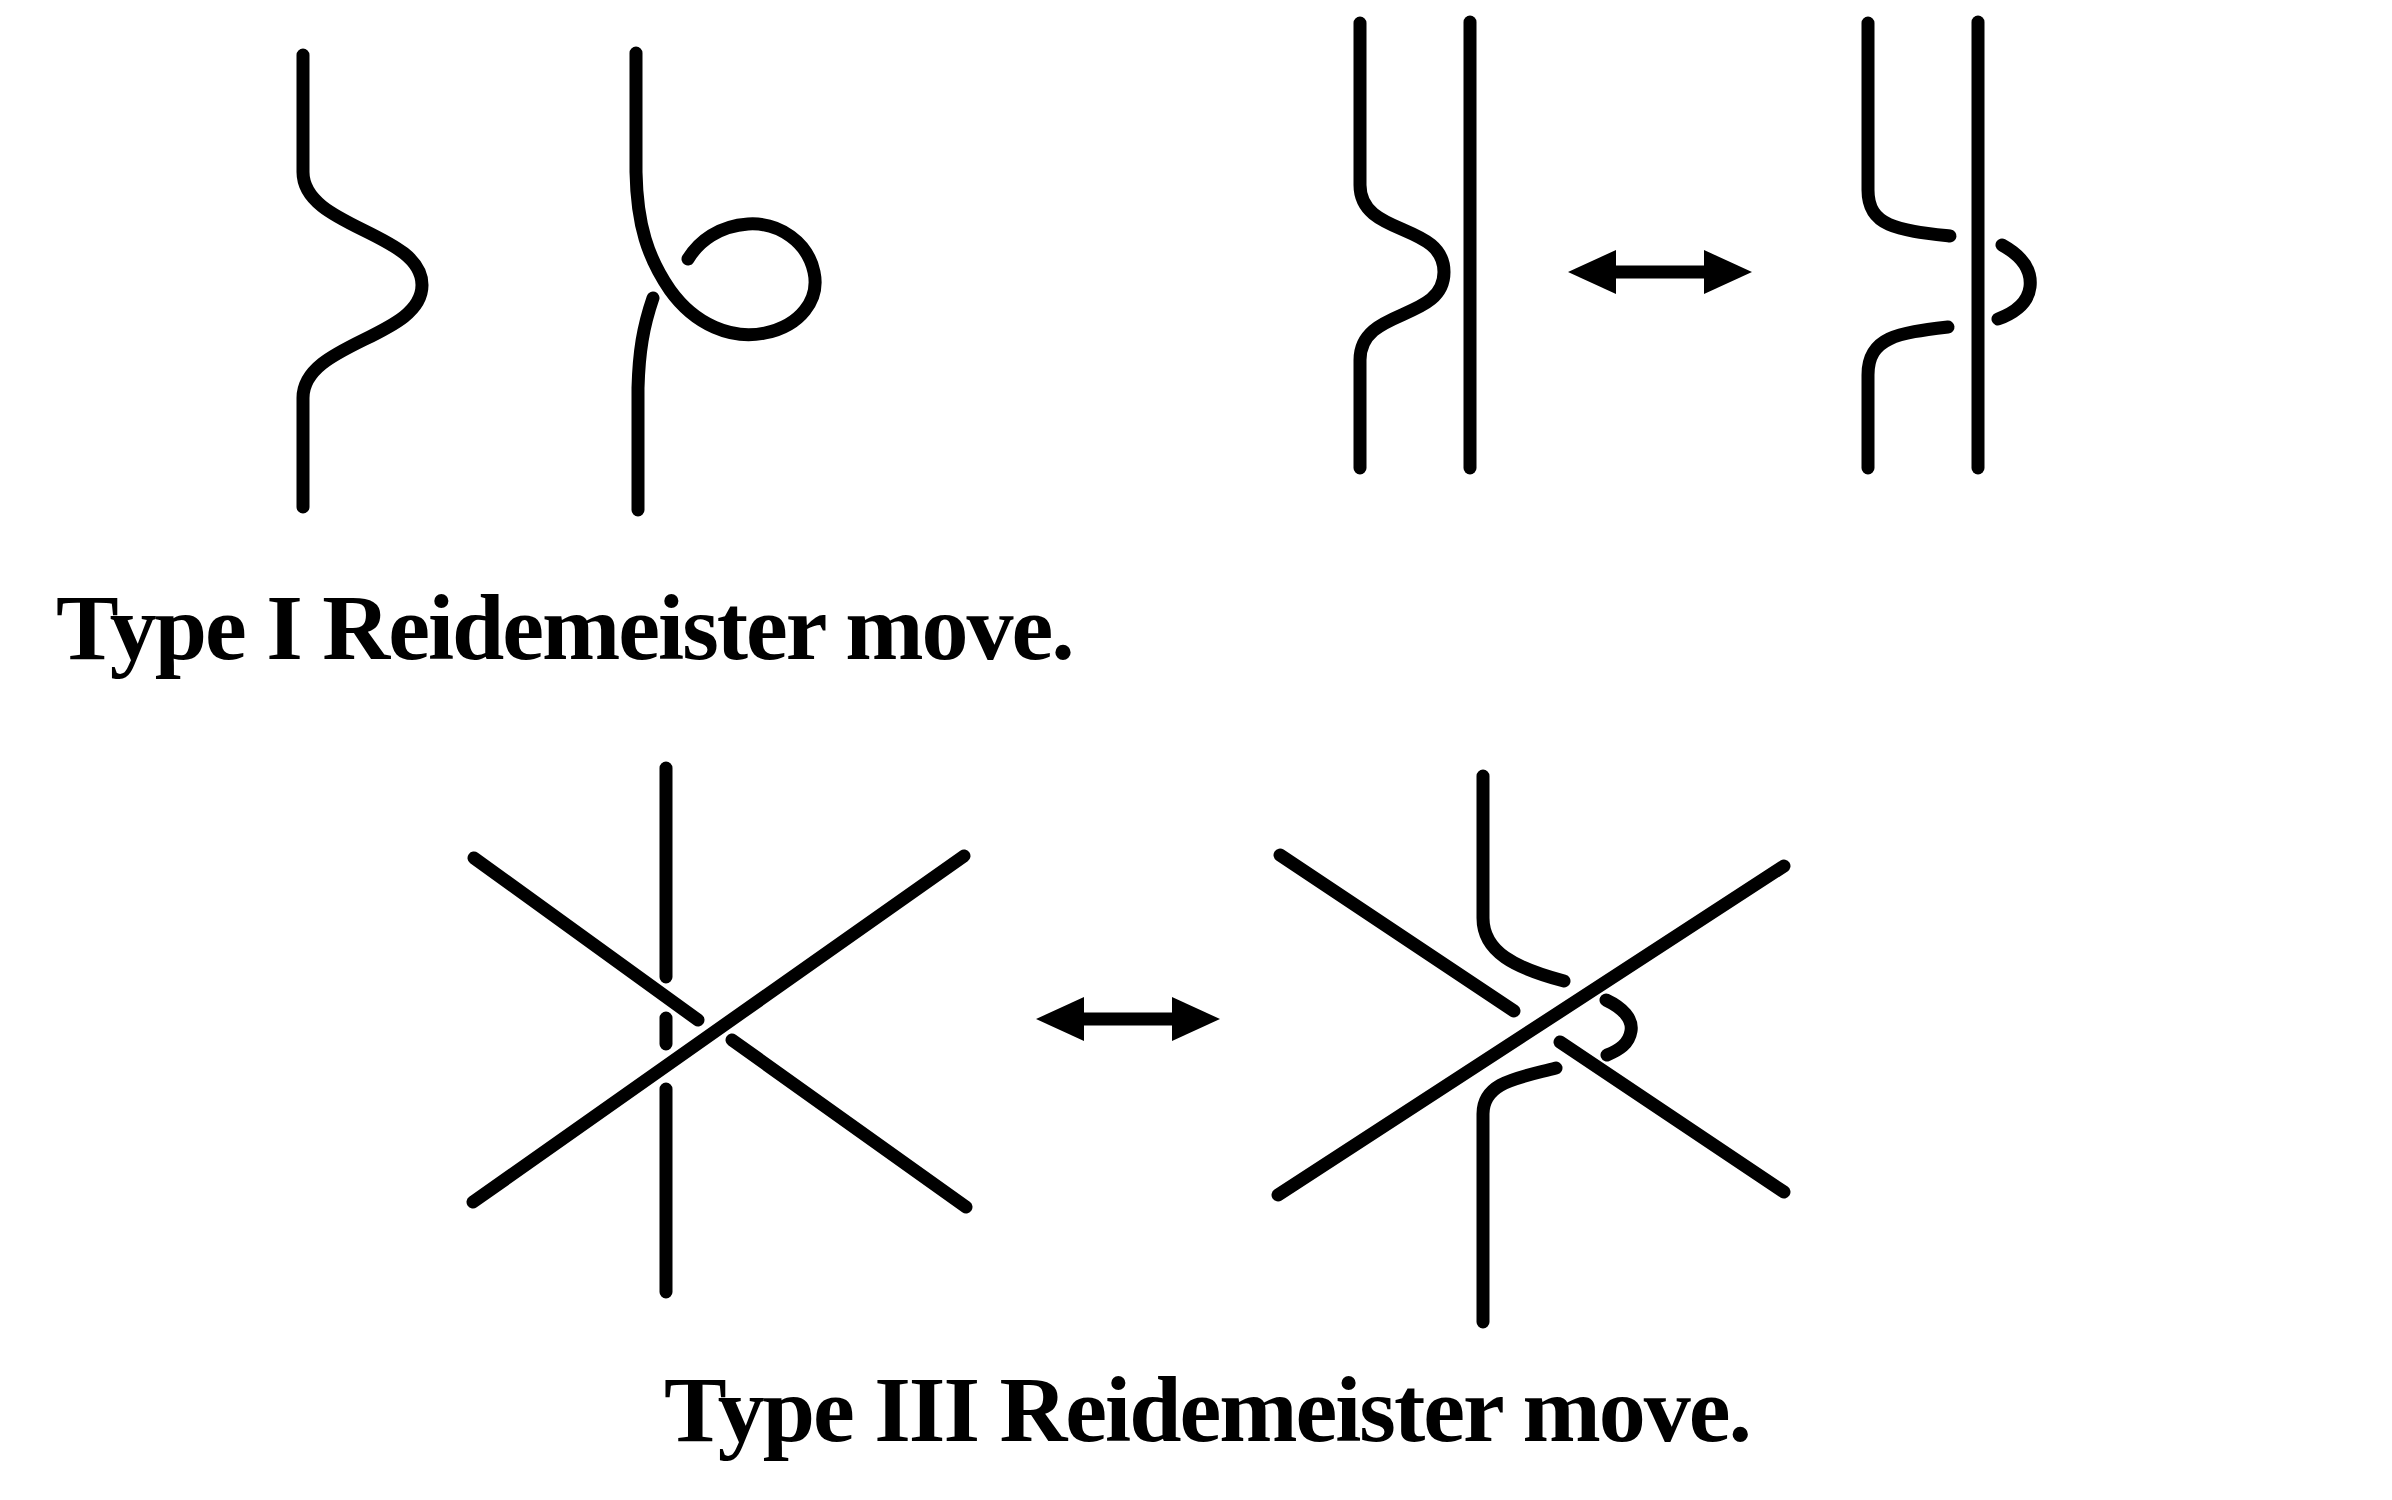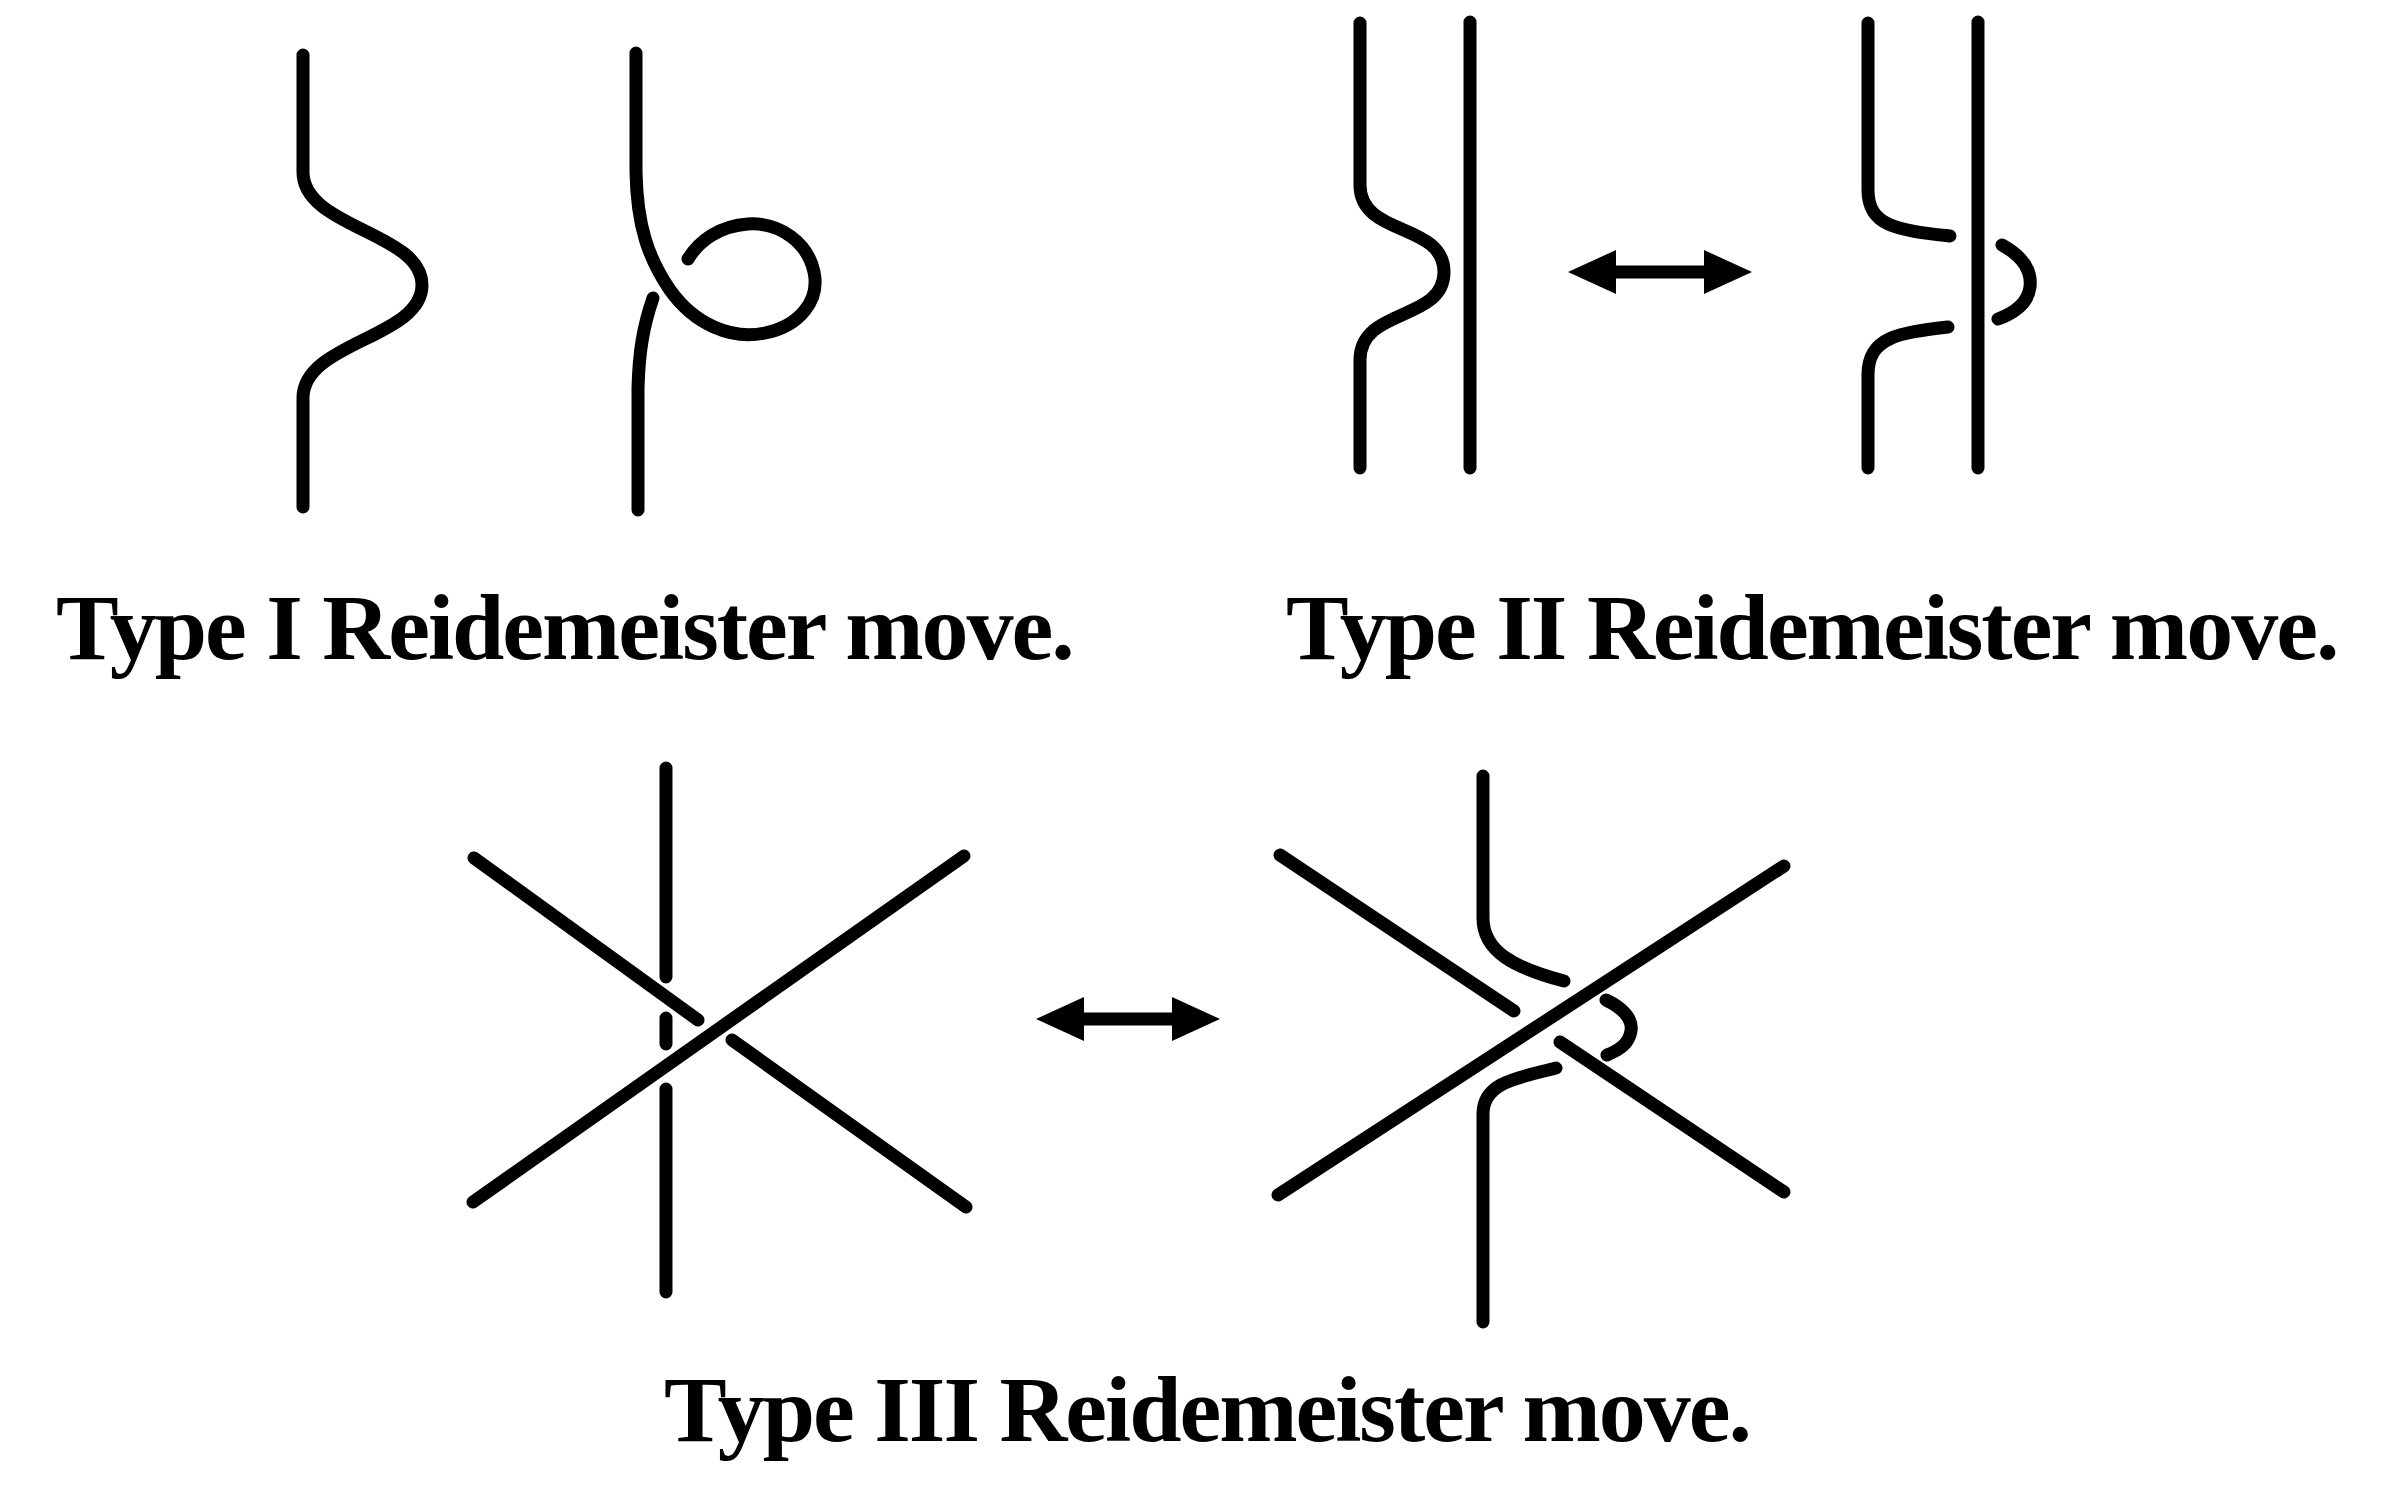--- a/index.html
+++ b/index.html
@@ -125,17 +125,16 @@
                C 1623 1008, 1633 1019, 1631 1031
                C 1629 1044, 1619 1050, 1607 1055"></path>
       <path class="strand" d="M 1556 1068
                C 1518 1078, 1483 1082, 1483 1114
                V 1322"></path>
     </g>
   </svg>
 
   <div class="caption" id="caption-type1">Type I Reidemeister move.</div>
 
-  <div class="caption" id="caption-type2">Type II Reidemeister move.</div>
 
   <div class="caption" id="caption-type3">Type III Reidemeister move.</div>
 
 </div>
 
 </body></html>

